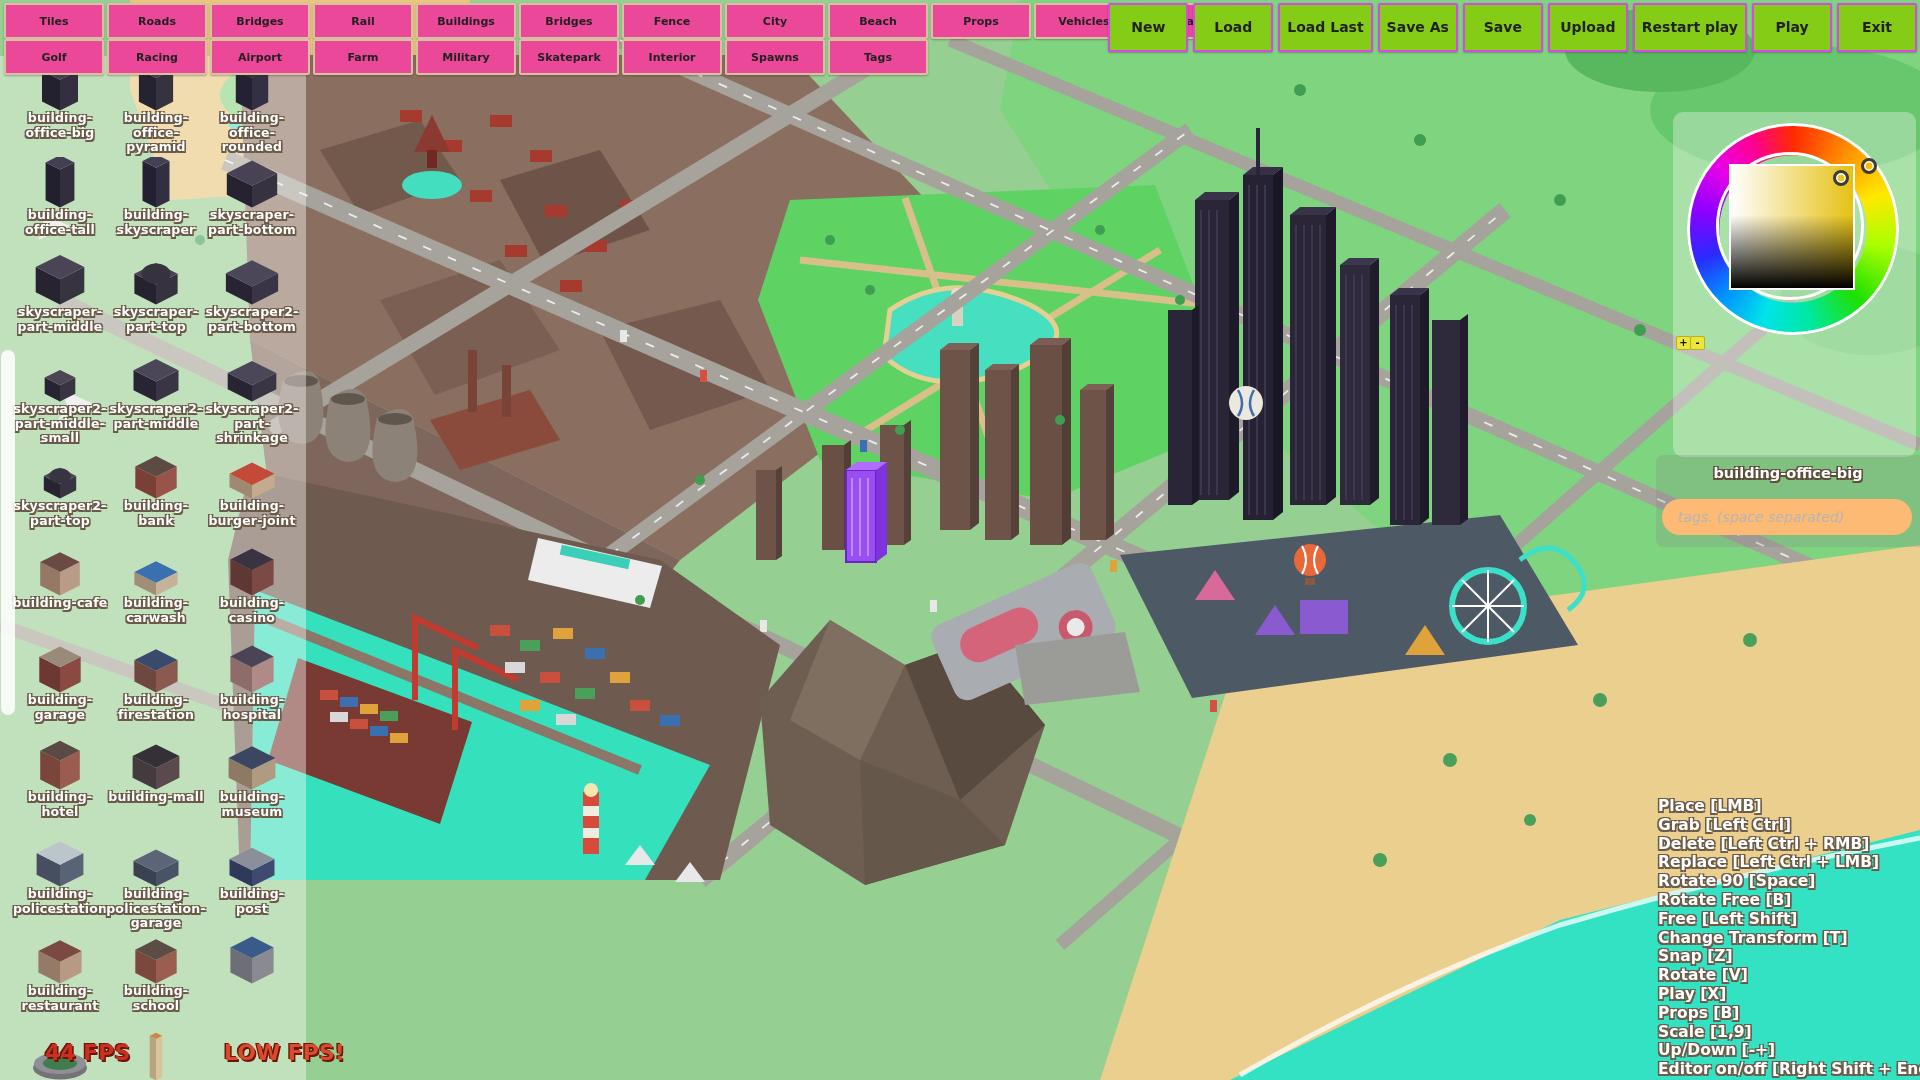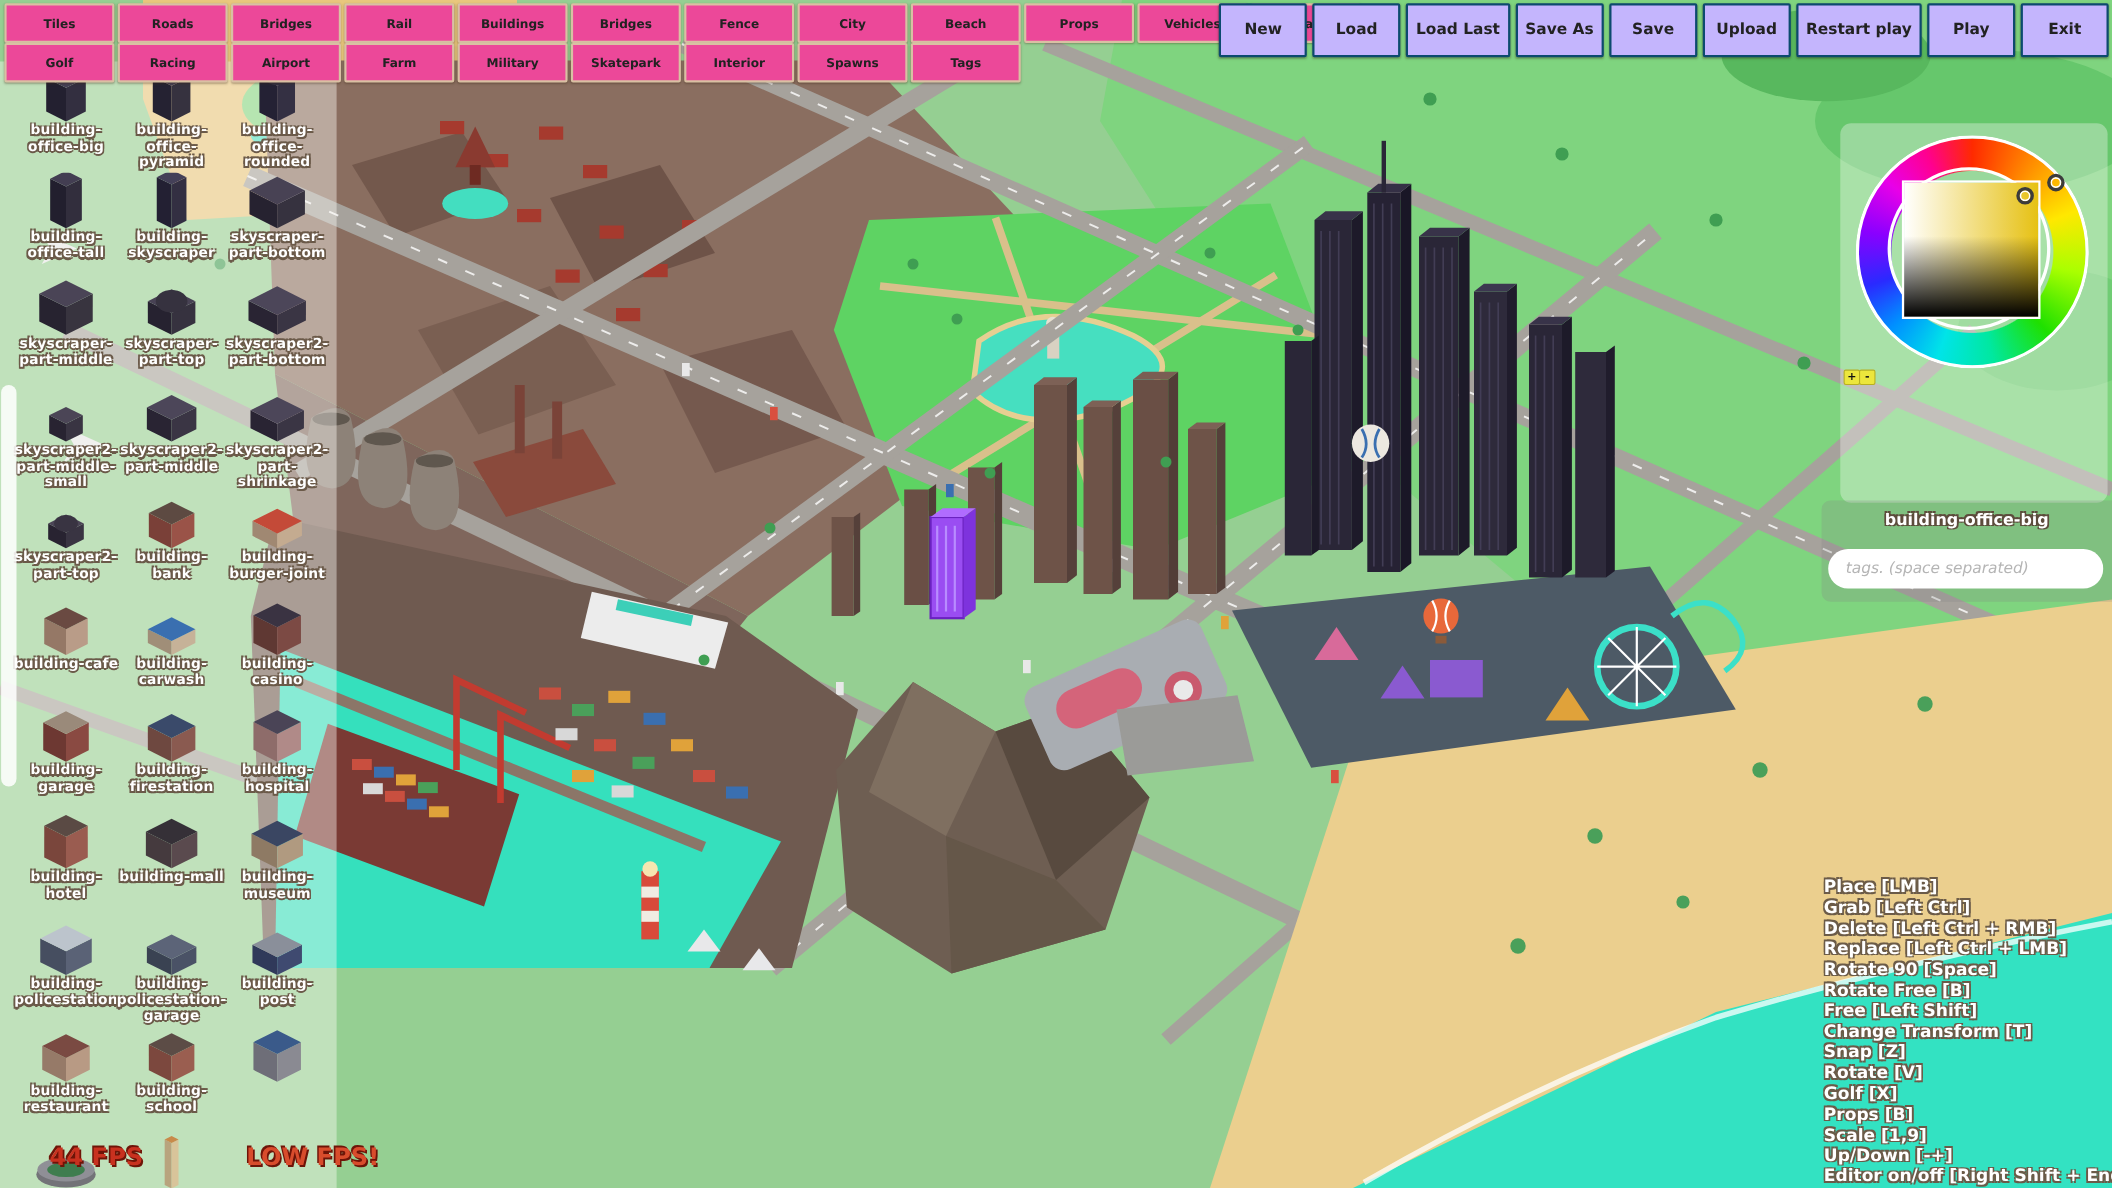--- a/index.html
+++ b/index.html
@@ -9,21 +9,21 @@
   #world svg{display:block;width:1920px;height:1080px;}
 
   
   .tabrow{position:absolute;left:4px;display:flex;gap:3px;z-index:30;}
   #tabrow1{top:3px;}
   #tabrow2{top:39px;}
   .tab{width:96px;height:32px;background:#ec4899;border:2px solid #d9c0a3;border-radius:2px;
        display:flex;align-items:center;justify-content:center;font-weight:bold;font-size:11px;
        color:#222;box-shadow:0 1px 2px rgba(60,40,20,.35);cursor:pointer;white-space:nowrap;}
   #actions{position:absolute;top:3px;right:3px;display:flex;gap:5px;z-index:31;}
-  .action-btn{min-width:62px;height:45px;padding:0 7px;background:#c4b5fd;border:2px solid #0c4a6e;
+  .action-btn{min-width:62px;height:45px;padding:0 7px;background:#84cc16;border:2px solid #d946ef;
        border-radius:2px;display:flex;align-items:center;justify-content:center;text-align:left;
        font-weight:bold;font-size:14px;color:#222;box-shadow:0 1px 2px rgba(60,40,20,.35);
        line-height:15px;}
 
   
   #sidebar{position:absolute;left:0;top:56px;width:306px;height:1024px;z-index:20;
        background:rgba(252,250,246,0.42);border-radius:0 8px 0 0;overflow:hidden;}
   #palette{display:grid;grid-template-columns:96px 96px 96px;padding:4px 2px 0 12px;}
   .pal-item{height:97px;display:flex;flex-direction:column;align-items:center;justify-content:flex-start;cursor:pointer;}
   .pal-item svg{width:86px;height:54px;flex:0 0 auto;}
@@ -57,21 +57,21 @@
   #plus-btn{left:3px;top:224px;}
   #minus-btn{left:17px;top:224px;}
 
   
   #selection-box{position:absolute;left:1656px;top:455px;width:264px;height:92px;z-index:25;
        background:rgba(130,130,130,0.25);border-radius:8px 0 0 8px;}
   #selection-name{position:absolute;left:0;top:10px;width:100%;text-align:center;font-weight:bold;
        font-size:14.5px;color:#fff;
        text-shadow:-1.5px -1.5px 0 #5d4c3c,1.5px -1.5px 0 #5d4c3c,-1.5px 1.5px 0 #5d4c3c,1.5px 1.5px 0 #5d4c3c;}
   #tags-input{position:absolute;left:6px;top:44px;width:250px;height:36px;border:none;outline:none;
-       border-radius:18px;background:#ffffff;padding:0 16px;box-sizing:border-box;
+       border-radius:18px;background:#fdba74;padding:0 16px;box-sizing:border-box;
        font-family:"DejaVu Sans","Liberation Sans",sans-serif;font-size:14px;font-style:italic;color:#555;}
   #tags-input::placeholder{color:#b5b5b5;font-style:italic;}
 
   
   #keybinds{position:absolute;left:1658px;top:797px;width:262px;z-index:25;}
   .kb-line{font-weight:bold;font-size:15.5px;line-height:18.8px;color:#fff;white-space:nowrap;
        text-shadow:-1.5px -1.5px 0 #6b5b48,1.5px -1.5px 0 #6b5b48,-1.5px 1.5px 0 #6b5b48,1.5px 1.5px 0 #6b5b48;}
 
   
   #fps{position:absolute;left:45px;top:1040px;z-index:26;font-weight:bold;font-size:22px;white-space:nowrap;}
@@ -738,21 +738,21 @@
     <div class="kb-line">Place [LMB]</div>
     <div class="kb-line">Grab [Left Ctrl]</div>
     <div class="kb-line">Delete [Left Ctrl + RMB]</div>
     <div class="kb-line">Replace [Left Ctrl + LMB]</div>
     <div class="kb-line">Rotate 90 [Space]</div>
     <div class="kb-line">Rotate Free [B]</div>
     <div class="kb-line">Free [Left Shift]</div>
     <div class="kb-line">Change Transform [T]</div>
     <div class="kb-line">Snap [Z]</div>
     <div class="kb-line">Rotate [V]</div>
-    <div class="kb-line">Golf [X]</div>
+    <div class="kb-line">Play [X]</div>
     <div class="kb-line">Props [B]</div>
     <div class="kb-line">Scale [1,9]</div>
     <div class="kb-line">Up/Down [-+]</div>
     <div class="kb-line">Editor on/off [Right Shift + End]</div>
   </div>
 
 <div id="fps">
   <span id="fps-value">44 FPS</span>
   <span id="fps-warning">LOW FPS!</span>
 </div>

